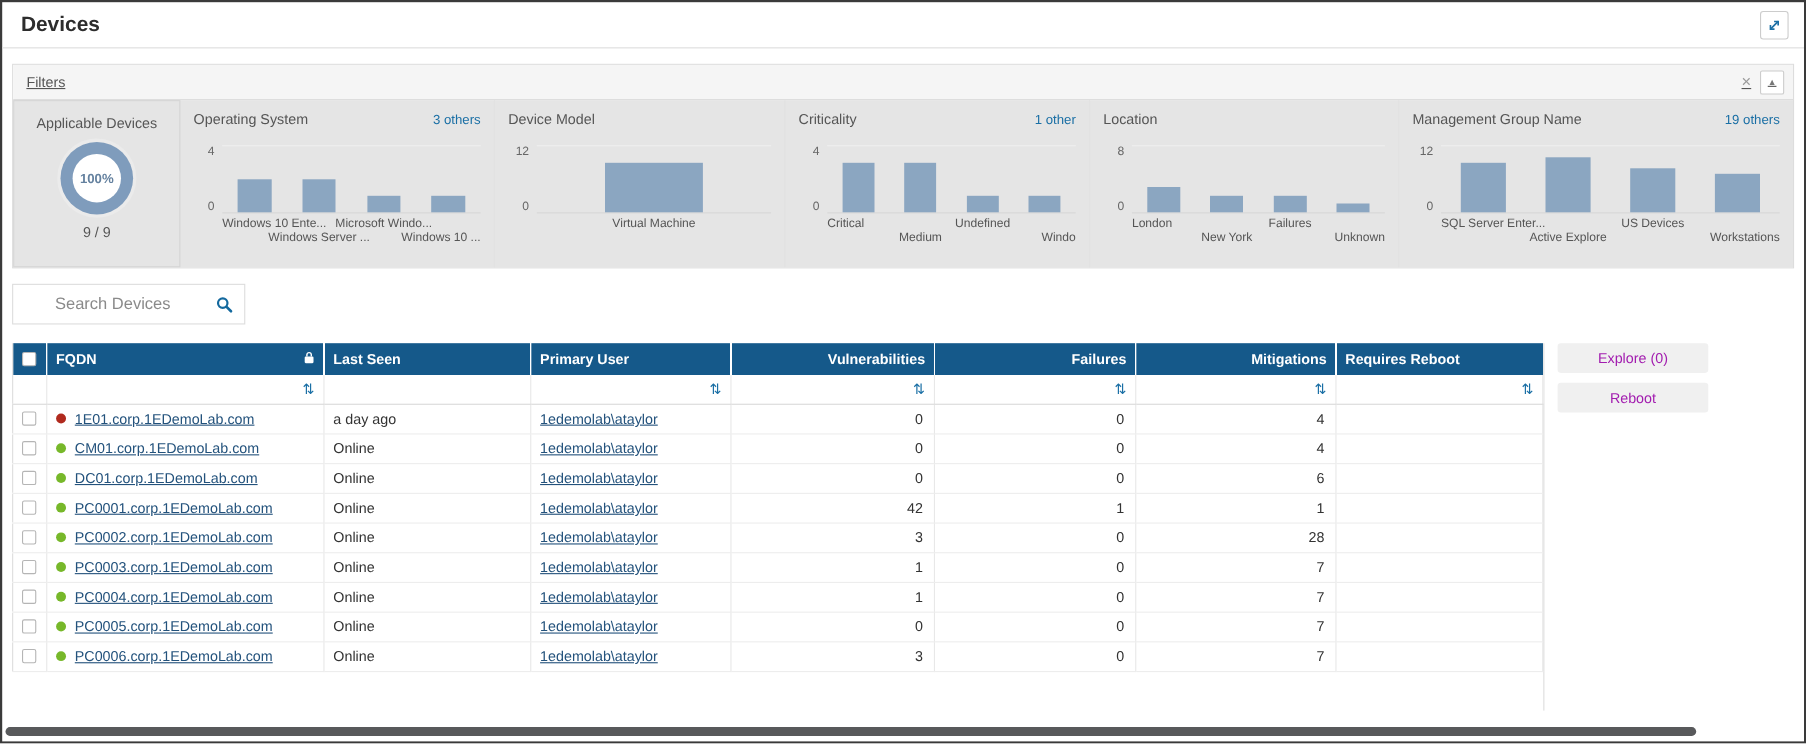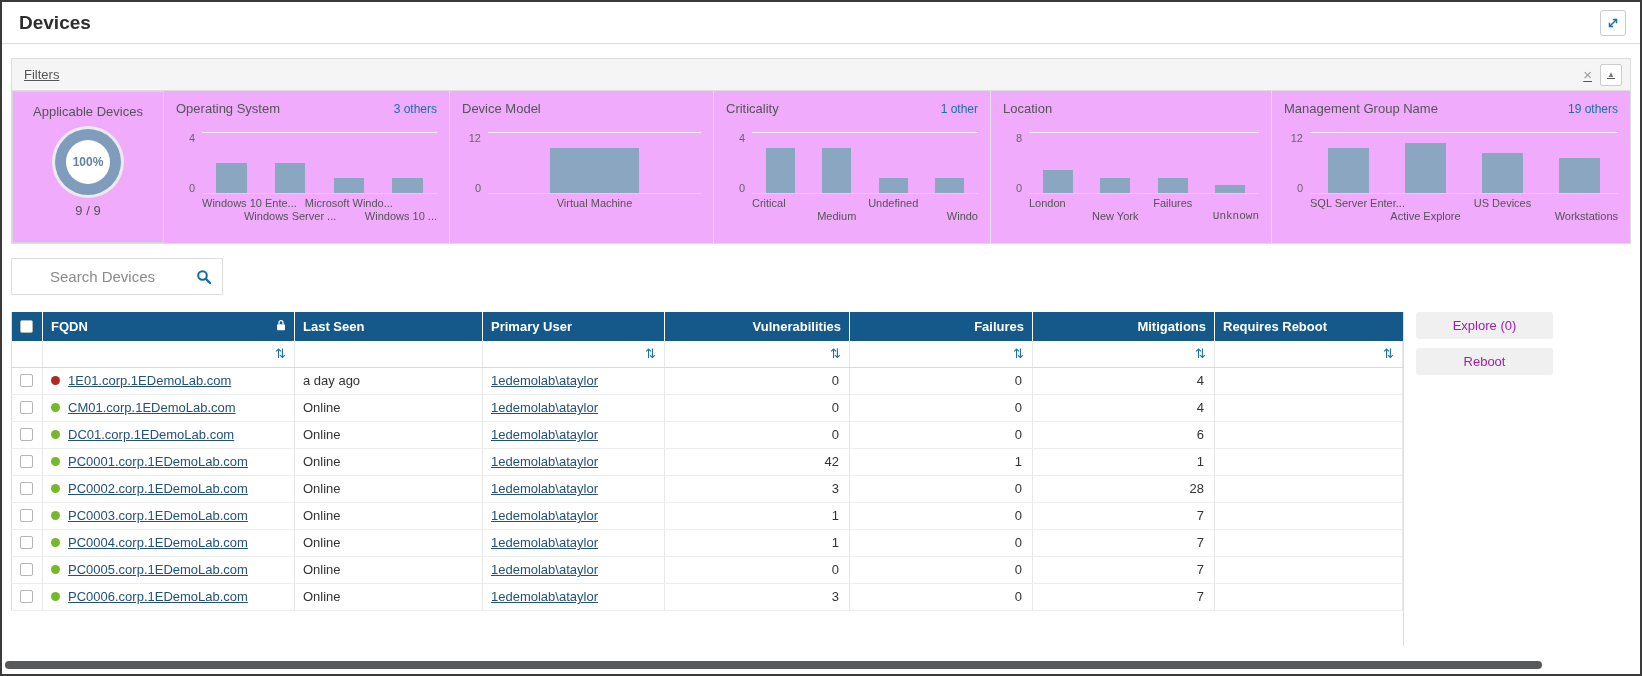--- a/index.html
+++ b/index.html
@@ -38,21 +38,21 @@
   .x-btn {
     border: none; background: transparent; color: #9a9a9a;
     font-size: 15px; cursor: pointer; padding: 0 8px; line-height: 1;
   }
   .collapse-btn {
     width: 22px; height: 22px; border: 1px solid #ccc; border-radius: 2px;
     background: #fff; color: #777; font-size: 8px; cursor: pointer;
     display: flex; align-items: center; justify-content: center; padding: 0;
   }
 
-  .filters-body { display: flex; height: 152px; background: #f0abfc; }
+  .filters-body { display: flex; height: 152px; background: #e5e5e5; }
   .filter-card {
     position: relative; border-right: 1px solid #e2e2e2;
     padding: 10px 12px 0 12px; overflow: hidden;
   }
   .applicable-card {
     width: 152px; border: 1px solid #d5d5d5; text-align: center;
     padding-top: 12px;
   }
   .filters-body > .filter-card:nth-child(2) { width: 286px; }
   .filters-body > .filter-card:nth-child(3) { width: 264px; }
@@ -273,21 +273,21 @@
               <div class="bar" style="height: 38%;"></div>
               <div class="bar" style="height: 25%;"></div>
               <div class="bar" style="height: 25%;"></div>
               <div class="bar" style="height: 13%;"></div>
             </div>
           </div>
           <div class="labels">
             <div class="bar-label r1" style="left: 0px;">London</div>
             <div class="bar-label r2" style="left: 37.5%; transform: translateX(-50%);">New York</div>
             <div class="bar-label r1" style="left: 62.5%; transform: translateX(-50%);">Failures</div>
-            <div class="bar-label r2" style="right: 0px; font-family: Liberation Mono, monospace;">Unknown</div>
+            <div class="bar-label r2" style="right: 0px;">Unknown</div>
           </div>
         </div>
         <div class="filter-card">
           <div class="card-head">
             <div class="card-title">Management Group Name</div>
             <div class="card-others">19 others</div>
           </div>
           <div class="mini-chart">
             <div class="y-axis">
               <div class="ymax">12</div>

